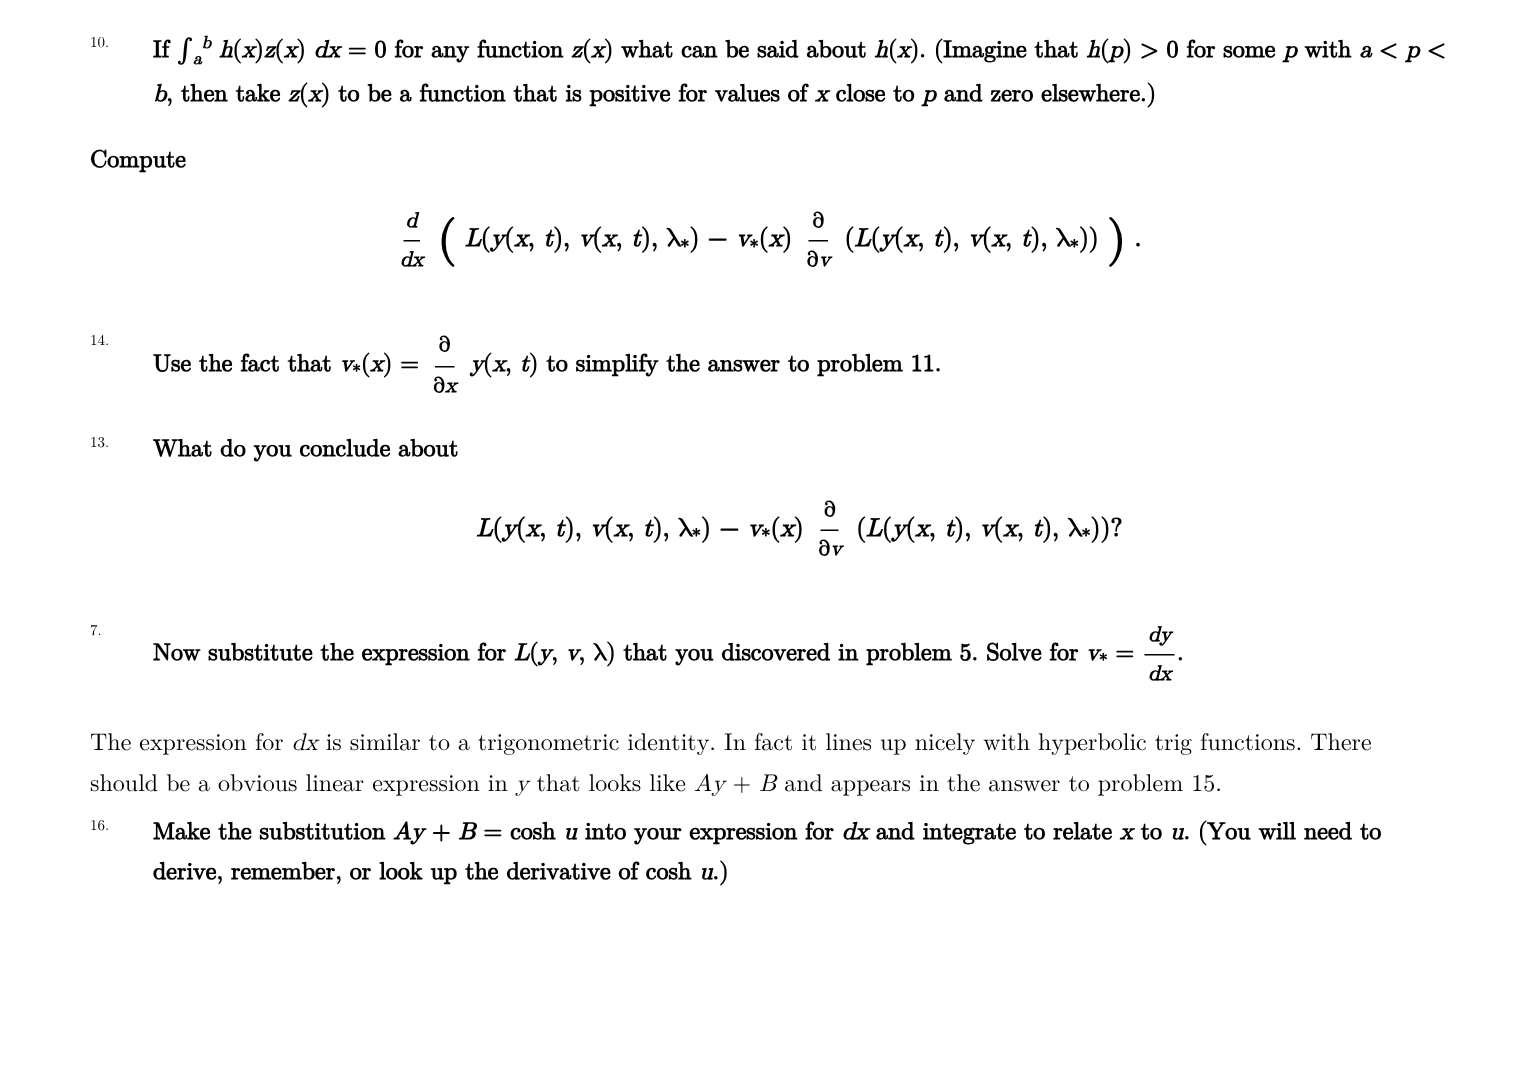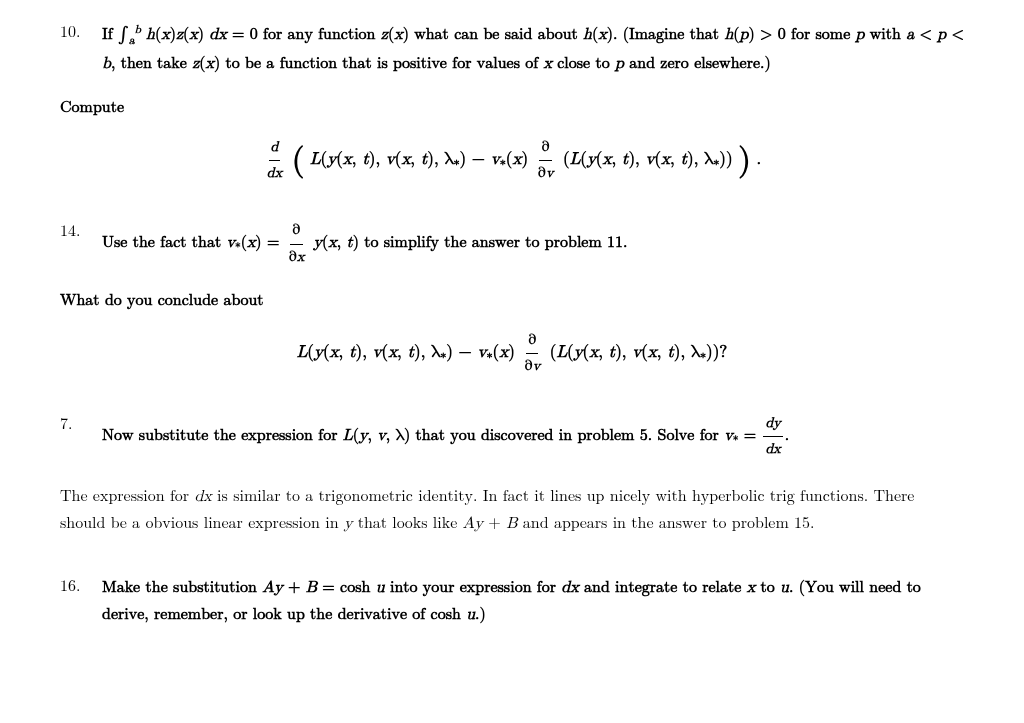--- a/index.html
+++ b/index.html
@@ -19,21 +19,21 @@
     }
 
     .problem {
       display: flex;
       margin-bottom: 18px;
       line-height: 1.6;
     }
 
     .problem-number {
       min-width: 42px;
-      font-size: 16px;
+      font-size: 10px;
     }
 
     .problem-text {
       flex: 1;
       font-size: 16px;
       line-height: 1.65;
       font-weight: bold;
     }
 
     .math-display {
@@ -118,20 +118,21 @@
       Use the fact that <i>v</i><sub>*</sub>(<i>x</i>) =
       <span class="fraction" style="display:inline-flex; vertical-align:middle;">
         <span class="num">∂</span>
         <span class="den">∂<i>x</i></span>
       </span>
       <i>y</i>(<i>x</i>, <i>t</i>) to simplify the answer to problem 11.
     </div>
   </div>
 
   <div class="problem">
+    <div class="problem-number">13.</div>
     <div class="problem-text">
       What do you conclude about
       <div class="math-display">
         <i>L</i>(<i>y</i>(<i>x</i>, <i>t</i>), <i>v</i>(<i>x</i>, <i>t</i>), λ<sub>*</sub>) − <i>v</i><sub>*</sub>(<i>x</i>)
         <span class="fraction">
           <span class="num">∂</span>
           <span class="den">∂<i>v</i></span>
         </span>
         (<i>L</i>(<i>y</i>(<i>x</i>, <i>t</i>), <i>v</i>(<i>x</i>, <i>t</i>), λ<sub>*</sub>))?
       </div>
@@ -144,21 +145,21 @@
       Now substitute the expression for <i>L</i>(<i>y</i>, <i>v</i>, λ) that you discovered in problem 5. Solve
       for <i>v</i><sub>*</sub> =
       <span class="fraction" style="display:inline-flex; vertical-align:middle;">
         <span class="num"><i>dy</i></span>
         <span class="den"><i>dx</i></span>
       </span>.
     </div>
   </div>
 
 
-  <div class="paragraph-block" style="margin-top: 22px; margin-bottom: 38px;">
+  <div class="paragraph-block" style="margin-top: 22px; margin-bottom: 6px;">
     The expression for <i>dx</i> is similar to a trigonometric identity. In fact it lines up nicely with
     hyperbolic trig functions. There should be a obvious linear expression in <i>y</i> that looks like
     <i>Ay</i> + <i>B</i> and appears in the answer to problem 15.
   </div>
 
   <div class="problem">
     <div class="problem-number">16.</div>
     <div class="problem-text">
       Make the substitution <i>Ay</i> + <i>B</i> = cosh <i>u</i> into your expression for <i>dx</i> and integrate to
       relate <i>x</i> to <i>u</i>. (You will need to derive, remember, or look up the derivative of cosh <i>u</i>.)

